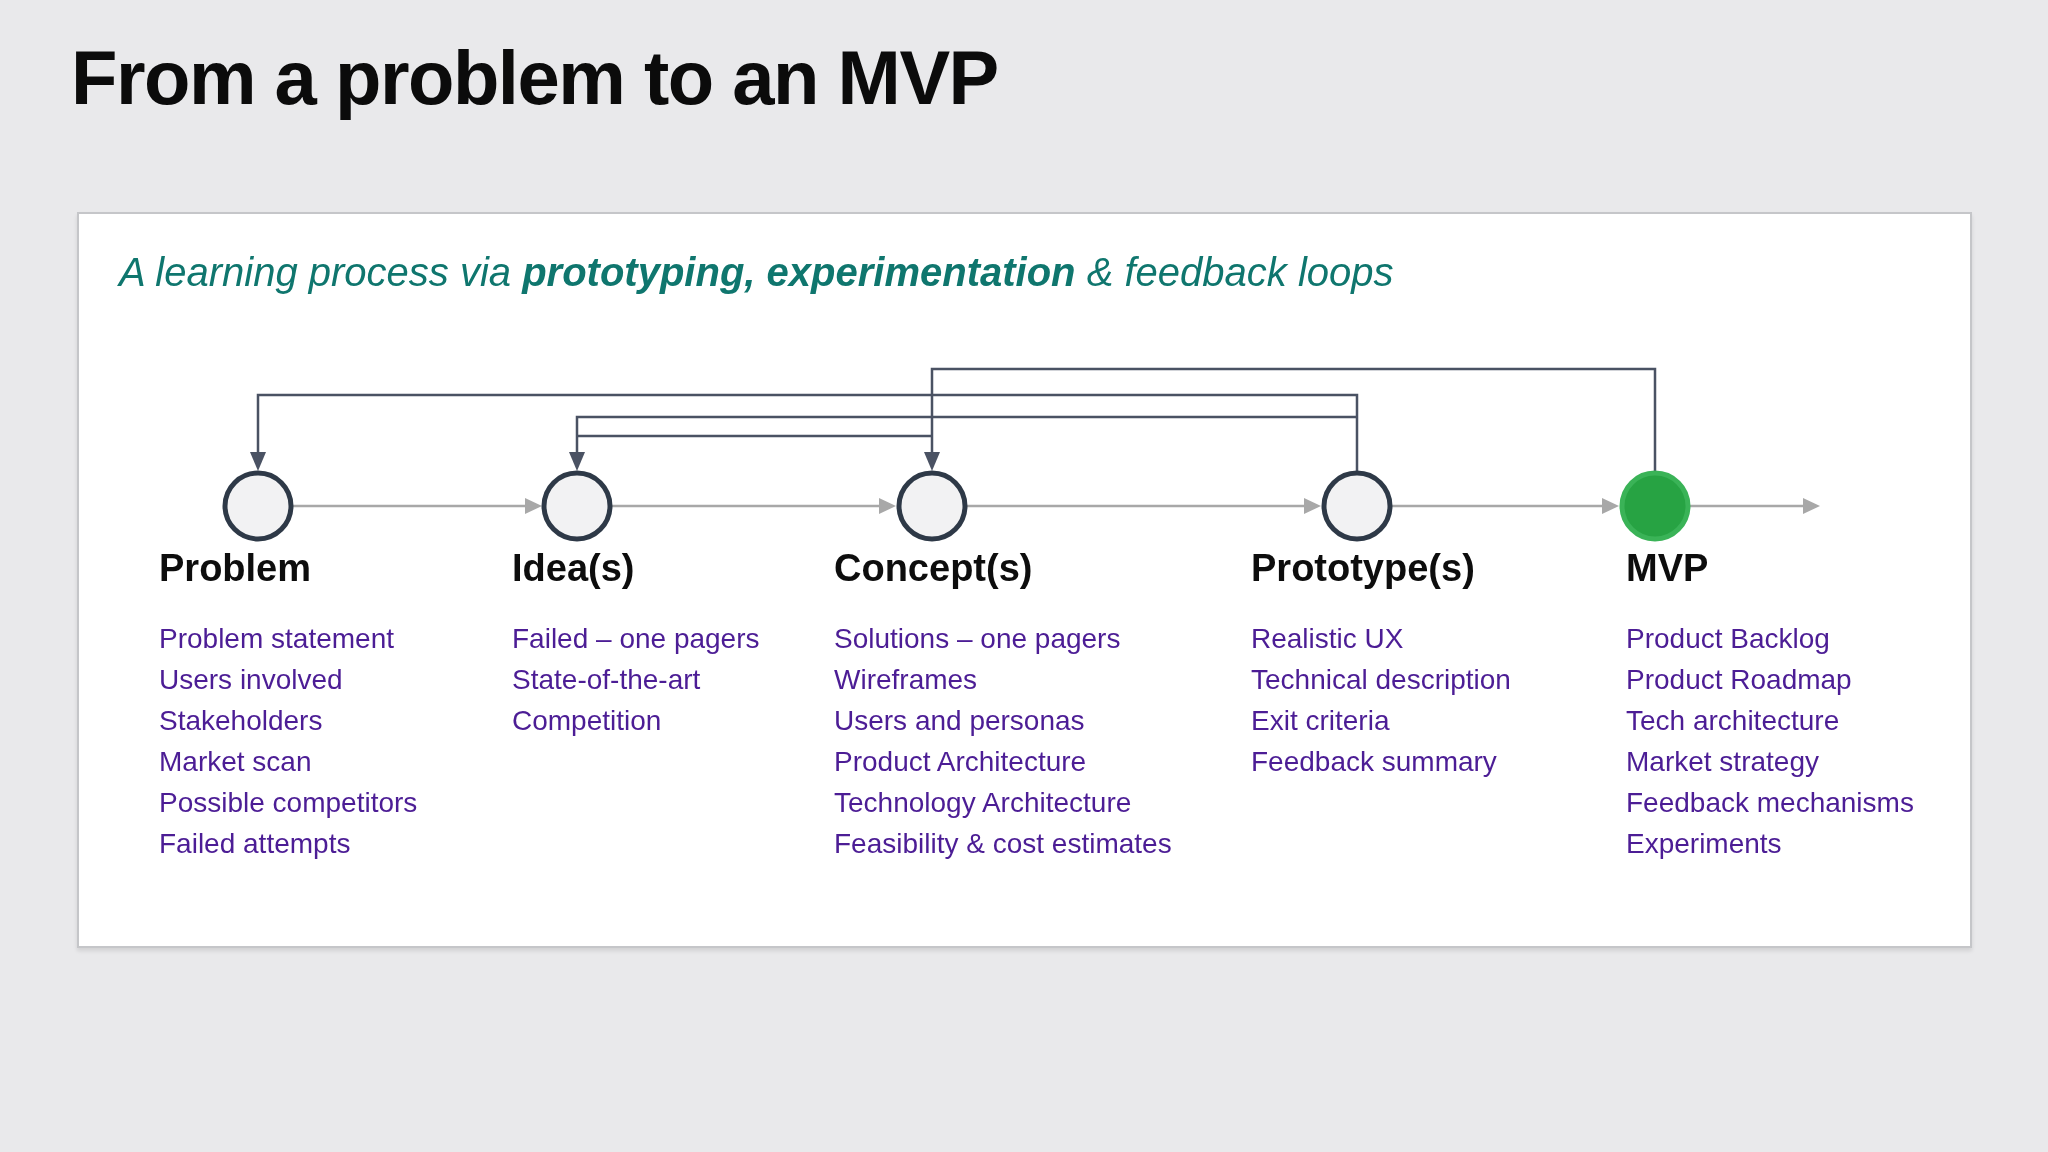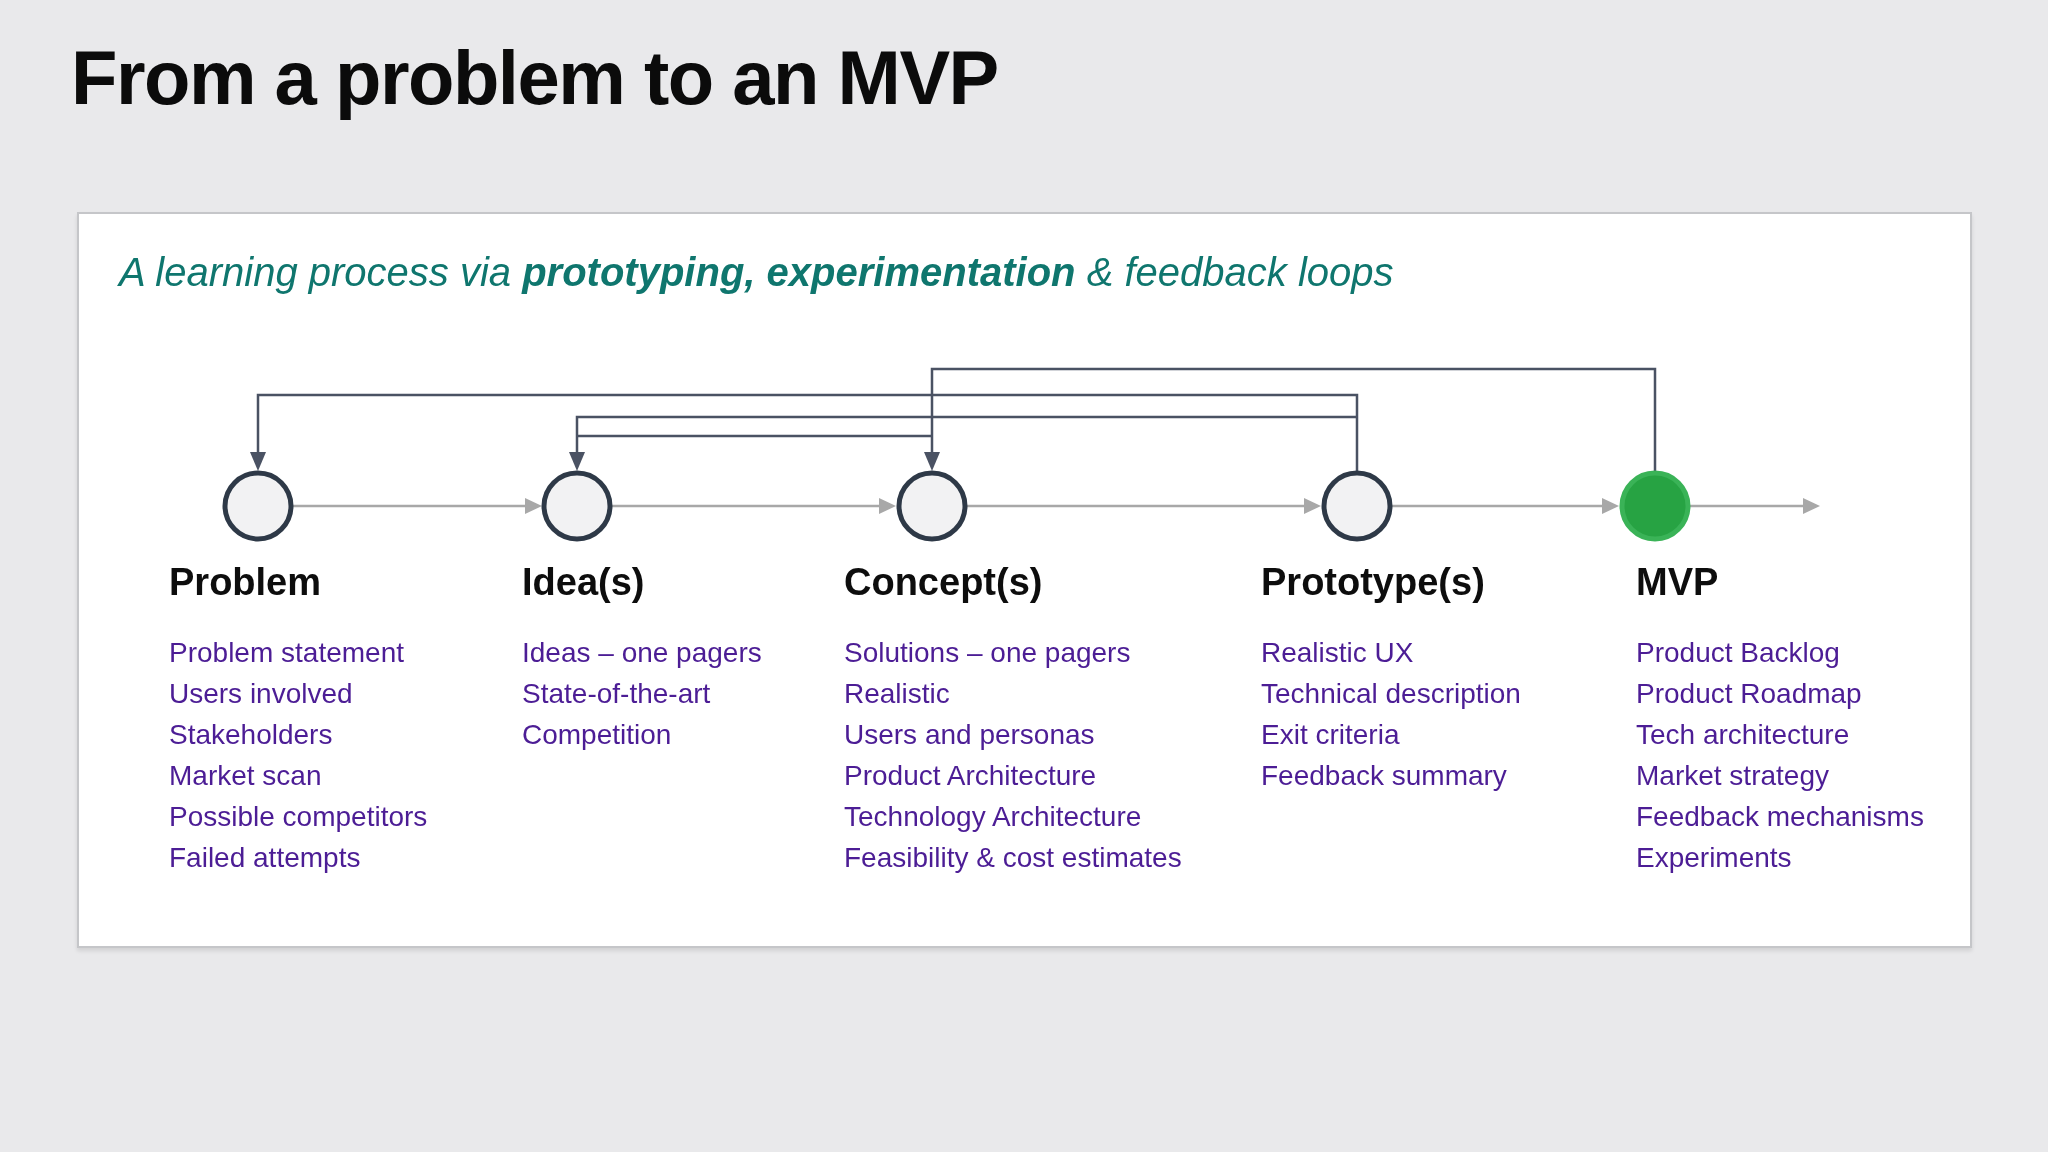--- a/index.html
+++ b/index.html
@@ -64,22 +64,21 @@
   }
   circle.node {
     stroke: #2e3947;
     stroke-width: 5px;
   }
   circle.node--accent {
     stroke: #3ab357;
   }
   .col {
     position: absolute;
-    top: 346px;
-    margin-left: 10px;
+    top: 332px;
   }
   .col h2 {
     margin: 0 0 26px 0;
     font-size: 38px;
     line-height: 1.2;
     font-weight: bold;
     color: #0d0d0d;
     white-space: nowrap;
   }
   .col .items {
@@ -141,31 +140,31 @@
         <div>Stakeholders</div>
         <div>Market scan</div>
         <div>Possible competitors</div>
         <div>Failed attempts</div>
       </div>
     </div>
 
     <div class="col" style="left:433px">
       <h2>Idea(s)</h2>
       <div class="items">
-        <div>Ideas – one pagers</div>
+        <div>Failed – one pagers</div>
         <div>State-of-the-art</div>
         <div>Competition</div>
       </div>
     </div>
 
     <div class="col" style="left:755px">
       <h2>Concept(s)</h2>
       <div class="items">
         <div>Solutions – one pagers</div>
-        <div>Realistic</div>
+        <div>Wireframes</div>
         <div>Users and personas</div>
         <div>Product Architecture</div>
         <div>Technology Architecture</div>
         <div>Feasibility &amp; cost estimates</div>
       </div>
     </div>
 
     <div class="col" style="left:1172px">
       <h2>Prototype(s)</h2>
       <div class="items">

